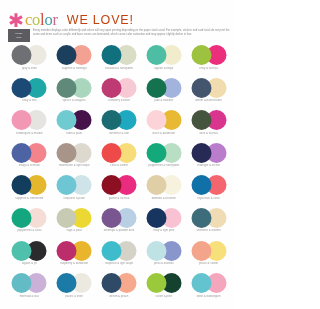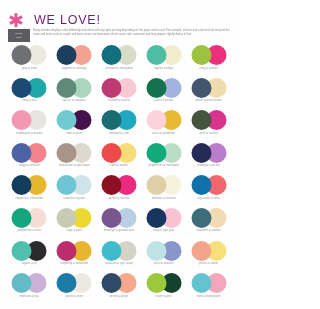--- a/index.html
+++ b/index.html
@@ -45,21 +45,21 @@
     font-family: "Liberation Serif", serif;
     font-size: 16.5px;
     line-height: 1;
     letter-spacing: -0.2px;
   }
   .title-serif span { display: inline; }
   .we-love {
     font-family: "Liberation Sans", sans-serif;
     font-size: 12.5px;
     letter-spacing: 0.8px;
-    color: #701a75;
+    color: #c2410c;
     margin-left: 5px;
     position: relative;
     top: -1px;
   }
 
   
   .note-wrap {
     position: absolute;
     left: 8px;
     top: 29px;
@@ -150,20 +150,21 @@
     white-space: nowrap;
   }
 </style>
 </head>
 <body>
 
 <div class="page">
 
   <div class="header">
     <span class="asterisk">✱</span>
+    <span class="title-serif" id="word-color"><span style="color: rgb(216, 169, 58);">c</span><span style="color: rgb(185, 194, 74);">o</span><span style="color: rgb(212, 72, 63);">l</span><span style="color: rgb(63, 158, 166);">o</span><span style="color: rgb(196, 107, 142);">r</span></span>
     <span style="width:4px"></span>
     <span class="we-love">WE LOVE!</span>
   </div>
 
   <div class="note-wrap">
     <div class="note-tab" id="note-tab">
         <div>please</div>
         <div>note:</div>
       </div>
     <div class="note-body">

